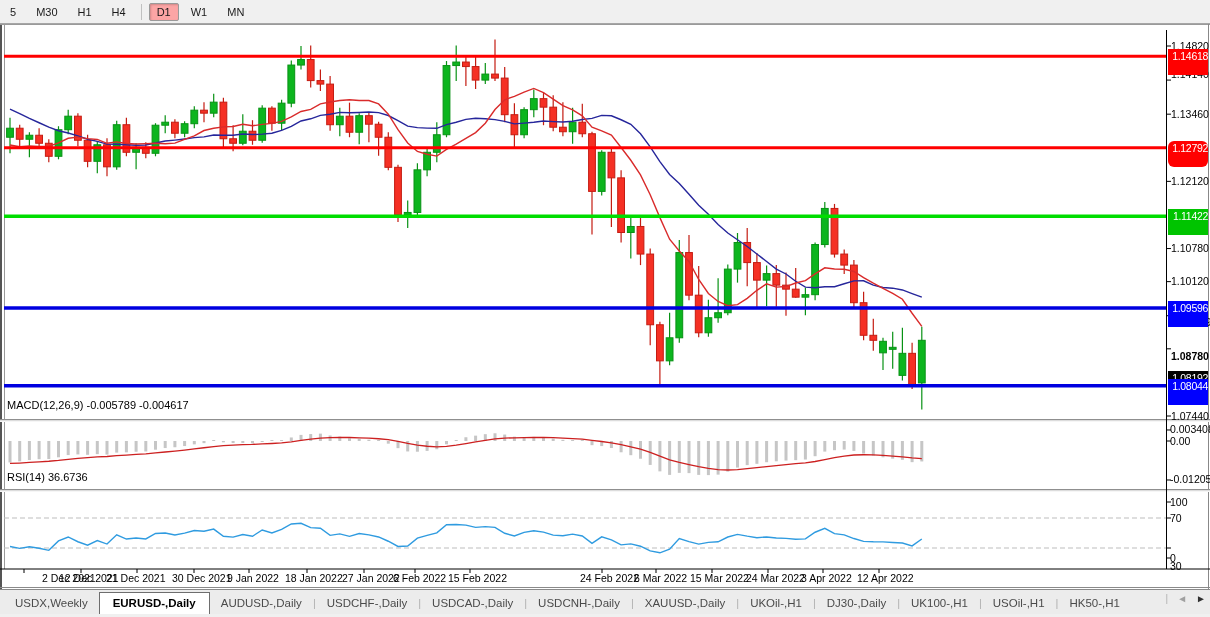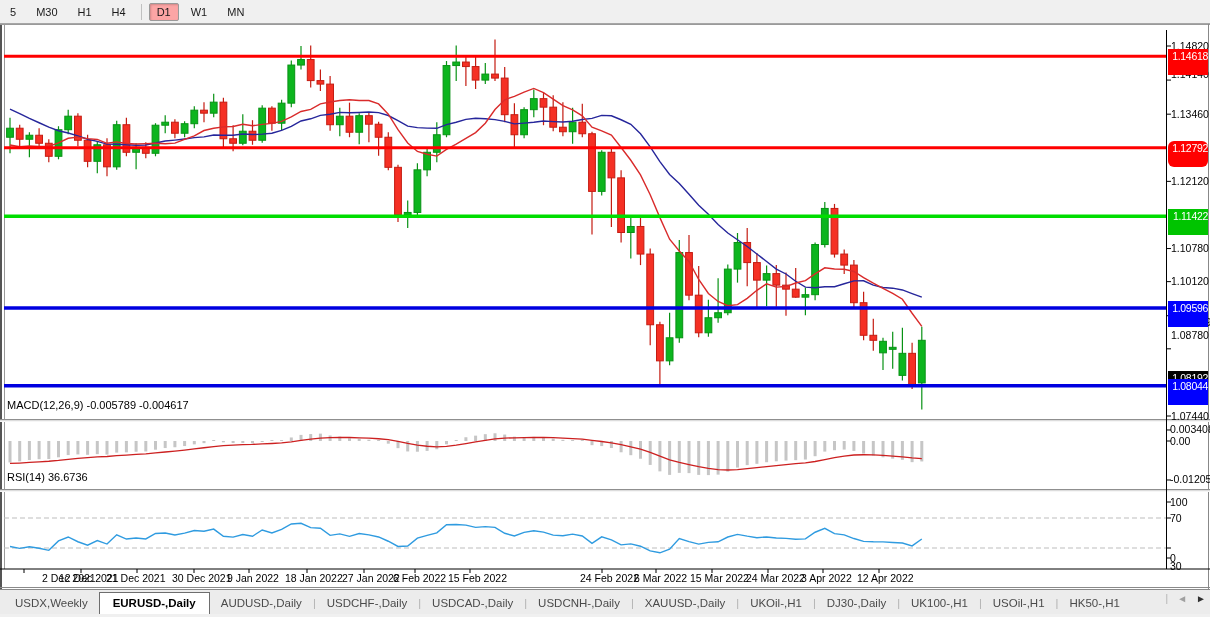--- a/index.html
+++ b/index.html
@@ -406,21 +406,21 @@
 
     <div class="overlay ind-label" style="left:7px;top:375px;">MACD(12,26,9) -0.005789 -0.004617</div>
     <div class="overlay ind-label" style="left:7px;top:447px;">RSI(14) 36.6736</div>
   <div class="ptick" style="top: 15.5px;">1.14820</div>
       <div class="ptick" style="top: 44px;">1.14140</div>
       <div class="ptick" style="top: 83.6843px;">1.13460</div>
       <div class="ptick" style="top: 150.866px;">1.12120</div>
       <div class="ptick" style="top: 218.047px;">1.10780</div>
       <div class="ptick" style="top: 251.137px;">1.10120</div>
       <div class="ptick" style="top: 292px; margin-left: 20px;">1.09440</div>
-      <div class="ptick" style="top: 305px;">1.08780</div>
+      <div class="ptick" style="top: 326px; font-weight: bold;">1.08780</div>
       <div class="ptick" style="top: 385.5px;">1.07440</div>
       <div class="pbox" style="top: 25.1274px; background: rgb(255, 0, 0);">1.14618</div>
       <div class="pbox" style="top: 116.675px; background: rgb(255, 0, 0); border-radius: 6px;">1.12792</div>
       <div class="pbox" style="top: 185.36px; background: rgb(0, 196, 0);">1.11422</div>
       <div class="pbox" style="top: 276.908px; background: rgb(0, 0, 255);">1.09596</div>
       <div class="pbox" style="top: 347.298px; background: rgb(0, 0, 0);">1.08192</div>
       <div class="pbox" style="top: 354.718px; background: rgb(0, 0, 255);">1.08044</div>
       <div class="axv" style="top: 399.479px;">0.003408</div>
       <div class="axv" style="top: 410.5px;">0.00</div>
       <div class="axv" style="top: 449.496px;">-0.012058</div>

